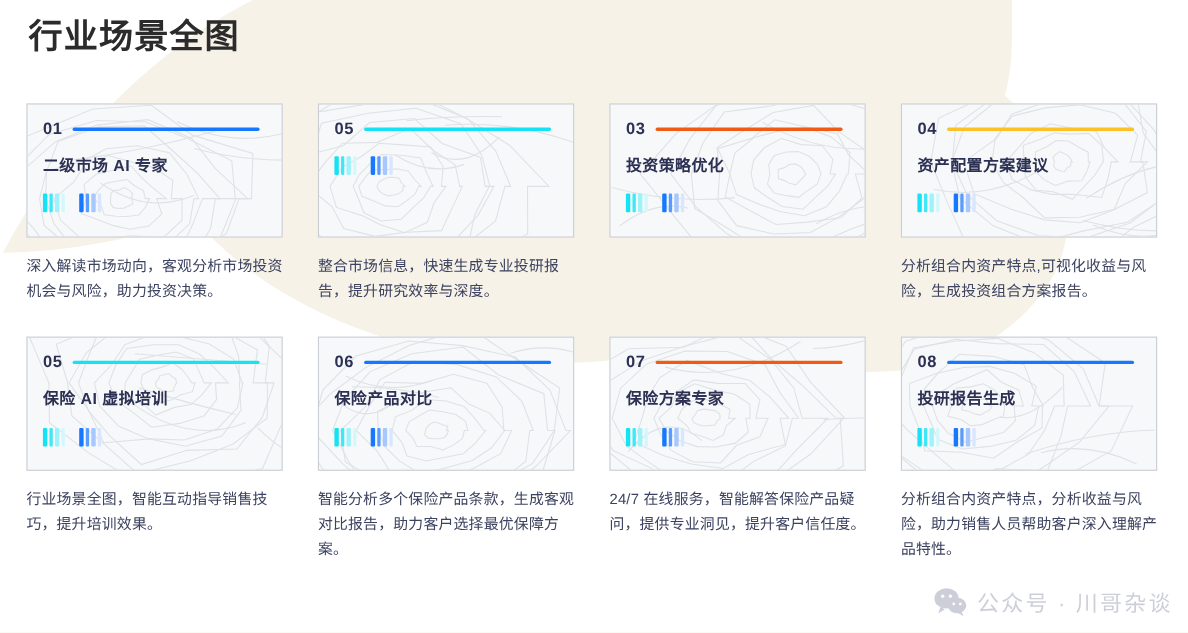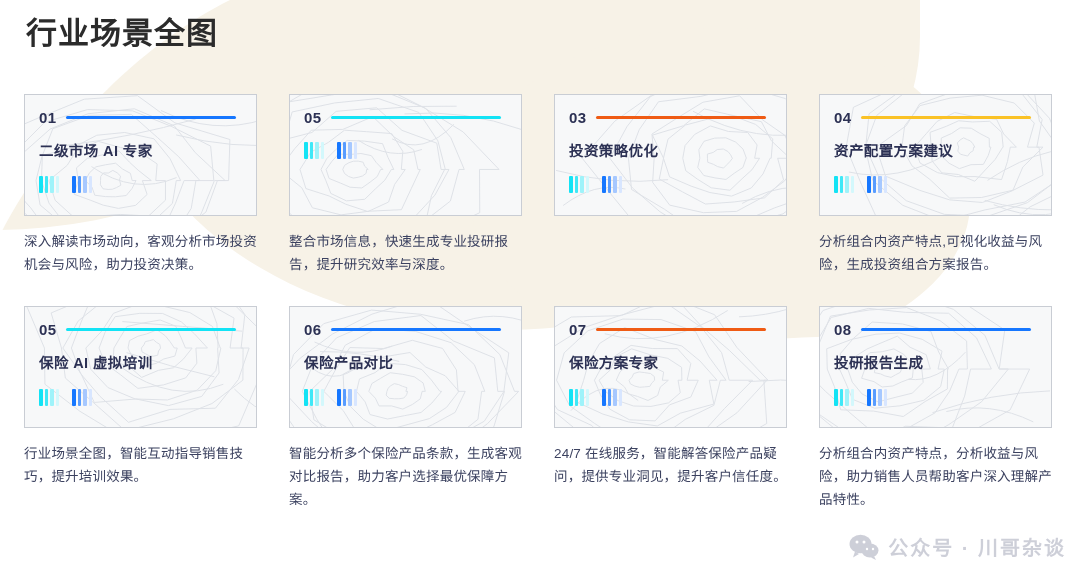--- a/index.html
+++ b/index.html
@@ -186,21 +186,20 @@
   .wm-logo {
     width: 30px;
     height: 26px;
     flex: none;
   }
   .wm-text {
     font-size: 20px;
     color: #6b6f8c;
     letter-spacing: 2px;
     white-space: nowrap;
-    font-weight: bold;
   }
 </style>
 </head>
 <body>
 
 <div class="bg-blob"></div>
 <div class="bg-blob2"></div>
 <div class="bg-blob3"></div>
 
 <svg class="bg-white-cut" viewBox="0 0 1080 575" preserveAspectRatio="none" aria-hidden="true">

